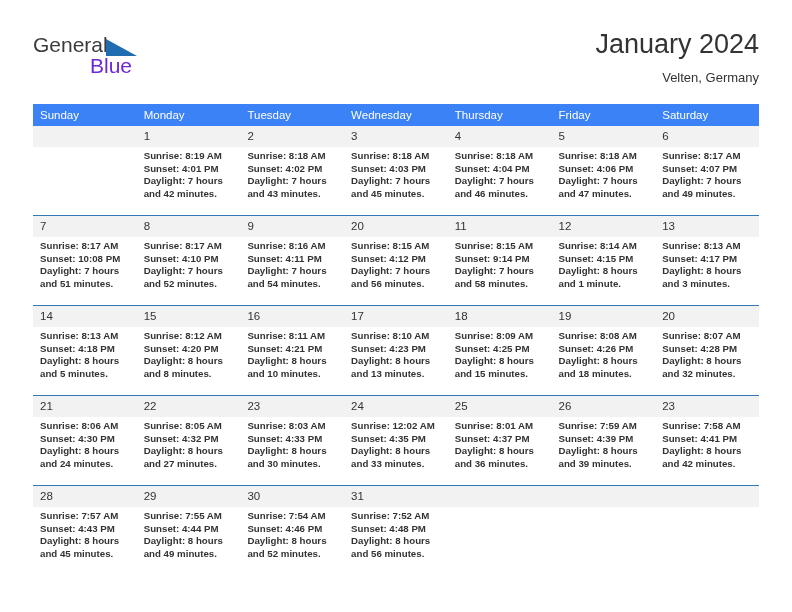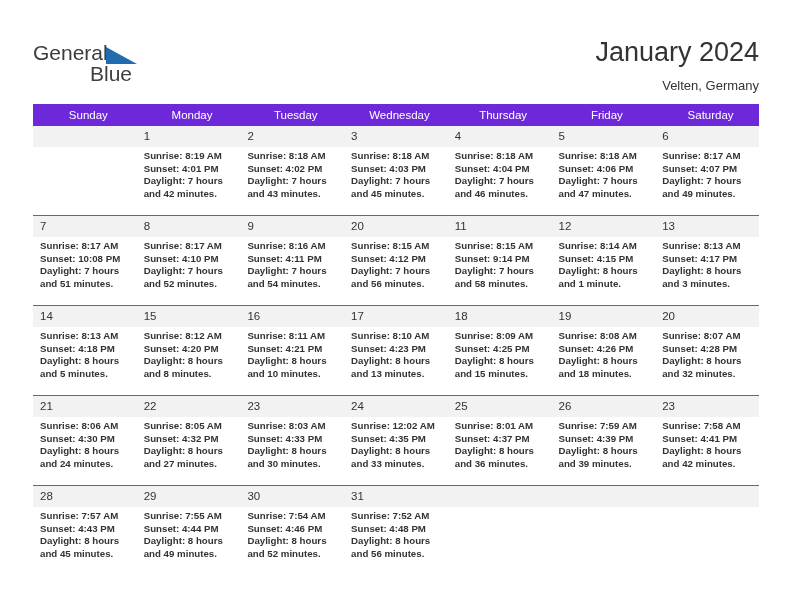--- a/index.html
+++ b/index.html
@@ -18,21 +18,21 @@
     position: relative;
     width: 792px;
     height: 612px;
     box-sizing: border-box;
   }
 
   
   .header {
     position: absolute;
     left: 0;
-    top: 8px;
+    top: 0;
     width: 792px;
     height: 128px;
   }
   .logo {
     position: absolute;
     left: 33px;
     top: 33px;
     width: 200px;
     height: 50px;
   }
@@ -52,21 +52,21 @@
     width: 0;
     height: 0;
     border-left: 31px solid #1f6cb0;
     border-top: 17px solid transparent;
   }
   .logo-blue {
     position: absolute;
     left: 57px;
     top: 21px;
     font-size: 21px;
-    color: #404040;
+    color: #6d28d9;
     font-family: "Liberation Sans", sans-serif;
   }
   .title-block {
     position: absolute;
     right: 33px;
     top: 28px;
     text-align: right;
   }
   .month-title {
     font-size: 27px;
@@ -85,25 +85,25 @@
   
   .calendar {
     position: absolute;
     left: 33px;
     top: 104px;
     width: 726px;
     border-collapse: collapse;
     table-layout: fixed;
   }
   .calendar th {
-    background: #6d28d9;
+    background: #3b82f6;
     color: #ffffff;
     font-size: 11.5px;
     font-weight: normal;
-    text-align: center;
+    text-align: left;
     padding: 5px 0 5px 7px;
     height: 11px;
     border: none;
   }
   .calendar td {
     vertical-align: top;
     padding: 0;
     border: none;
     border-top: 1px solid #3178b6;
     width: 103.71px;

